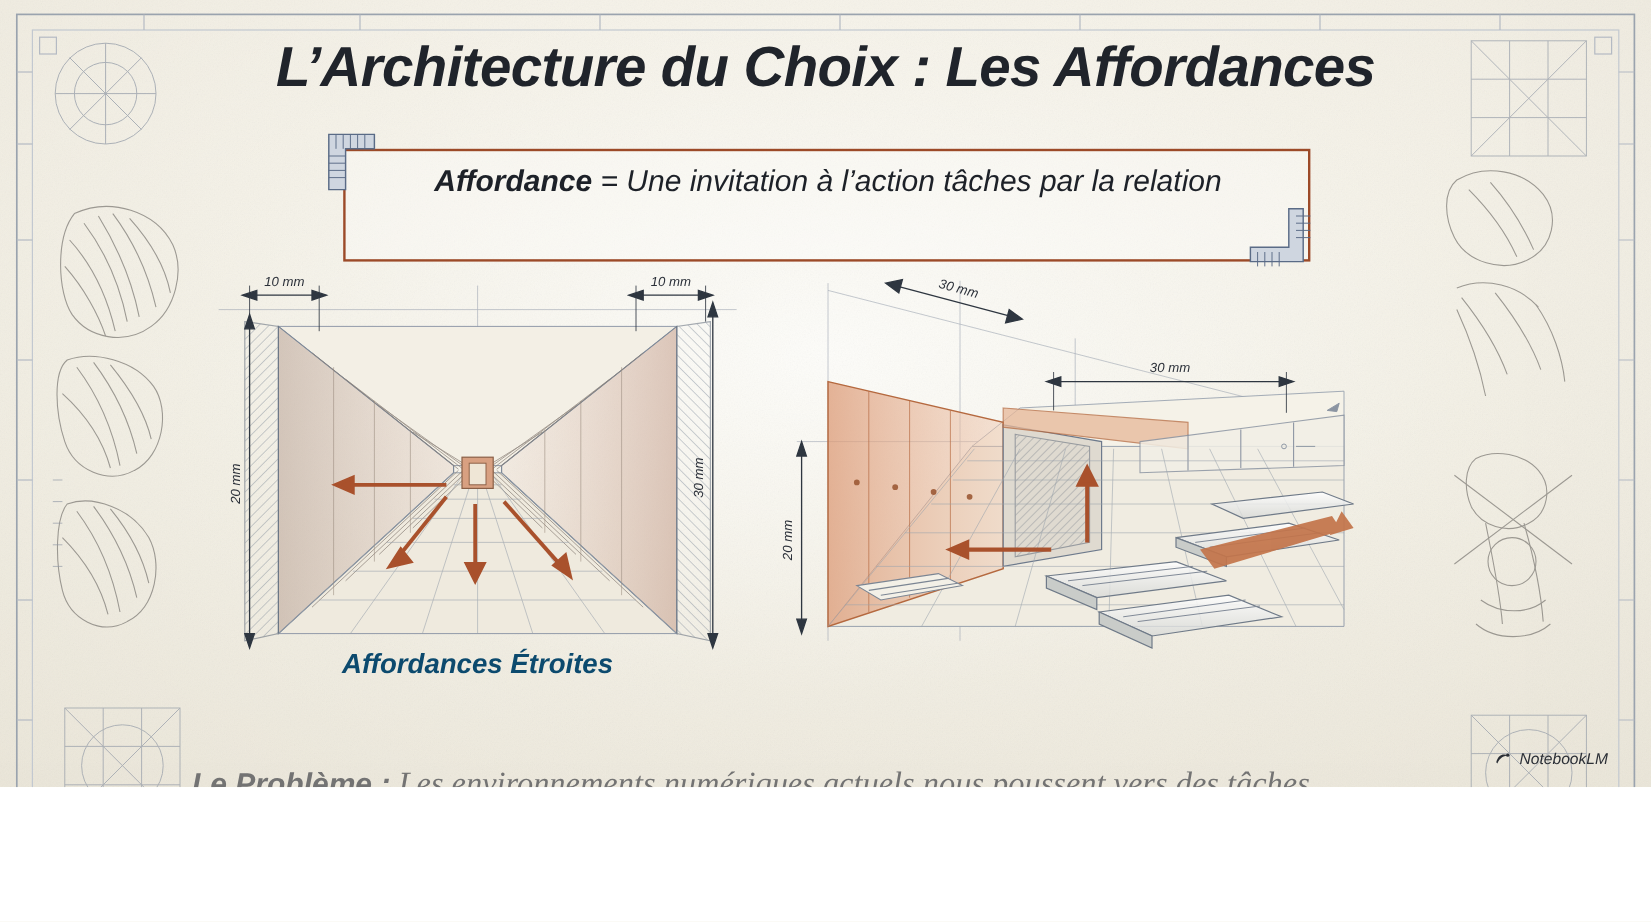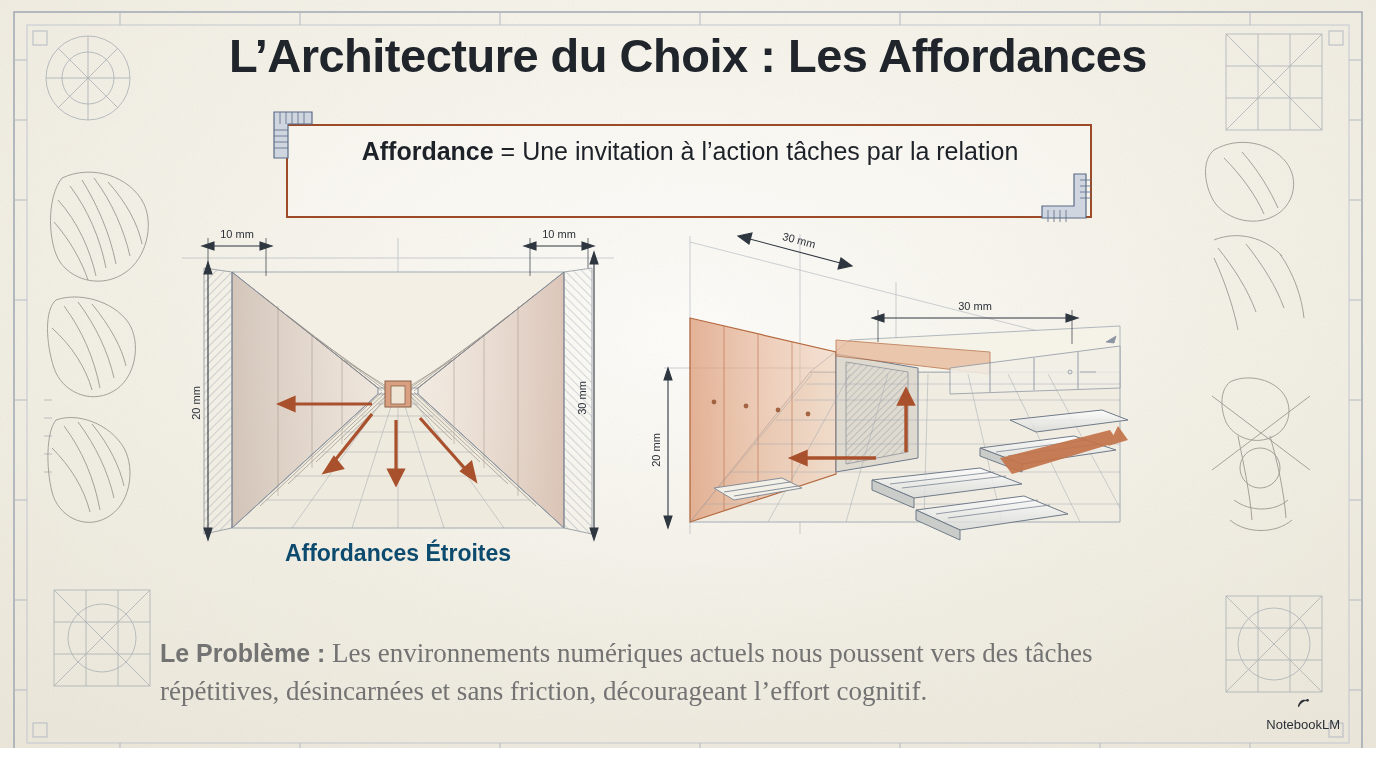--- a/index.html
+++ b/index.html
@@ -3,24 +3,25 @@
 <meta charset="utf-8">
 <style>
   html, body {
     margin: 0;
     padding: 0;
     background: #ffffff;
   }
   #slide {
     position: relative;
     width: 1376px;
-    height: 748px;
+    height: 656px;
     overflow: hidden;
     background: #f4f1e8;
     font-family: "Liberation Sans", sans-serif;
+    font-style: italic;
   }
   
   .paper-tint {
     position: absolute;
     inset: 0;
     background:
       radial-gradient(ellipse at 50% 45%, rgba(255,255,253,0.85) 0%, rgba(246,243,234,0.2) 55%, rgba(232,227,213,0.55) 100%),
       linear-gradient(180deg, #f6f3ea 0%, #f2efe4 50%, #eeeade 100%);
     pointer-events: none;
   }
@@ -110,21 +111,20 @@
   
   .brand {
     position: absolute;
     right: 36px;
     bottom: 16px;
     display: flex;
     align-items: center;
     gap: 6px;
     color: #2b2f36;
     font-size: 13px;
-    flex-direction: column;
   }
   .brand svg { display: block; }
 
   .dim-label {
     font-family: "Liberation Sans", sans-serif;
     font-size: 11px;
     fill: #2b3039;
   }
 </style>
 </head>

